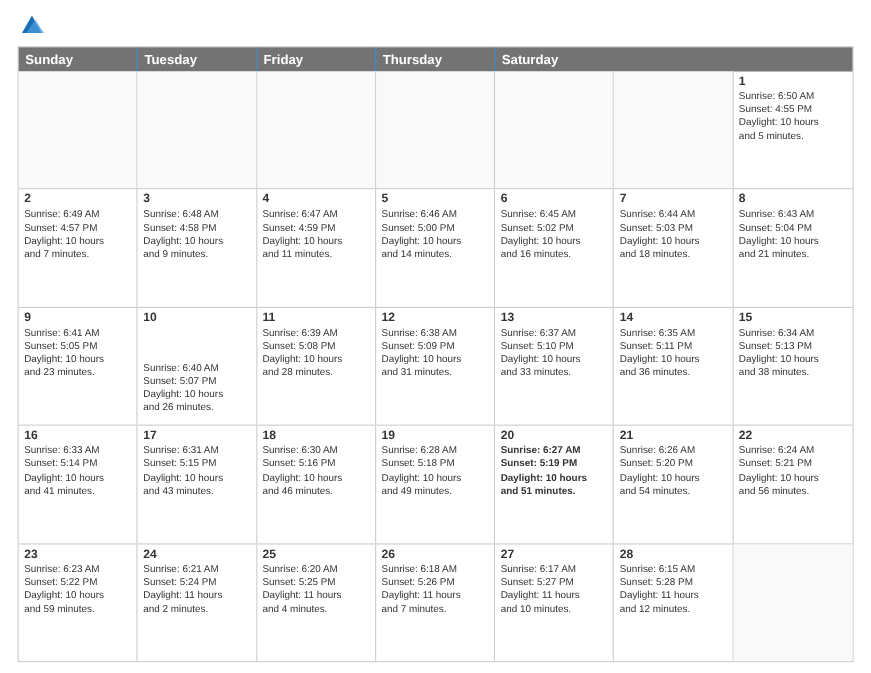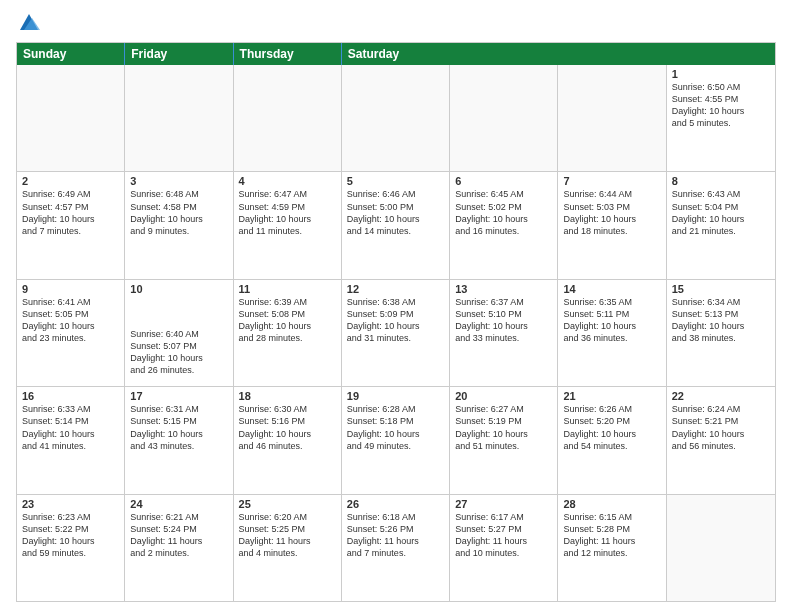--- a/index.html
+++ b/index.html
@@ -62,21 +62,21 @@
     }
     .calendar {
       flex: 1;
       display: flex;
       flex-direction: column;
       border: 1px solid #ccc;
     }
     .cal-header {
       display: grid;
       grid-template-columns: repeat(7, 1fr);
-      background: #15803d;
+      background: #737373;
     }
     .cal-header-cell {
       padding: 4px 6px;
       color: #fff;
       font-size: 12px;
       font-weight: bold;
       border-right: 1px solid #3a8ed5;
     }
     .cal-header-cell:last-child { border-right: none; }
     .cal-body {
@@ -130,20 +130,21 @@
     </div>
     <div class="title-area">
       <div class="month-title"></div>
       <div class="location"></div>
     </div>
   </div>
 
   <div class="calendar">
     <div class="cal-header" id="cal-header">
         <div class="cal-header-cell">Sunday</div>
+        <div class="cal-header-cell">Tuesday</div>
         <div class="cal-header-cell">Friday</div>
         <div class="cal-header-cell">Thursday</div>
         <div class="cal-header-cell">Saturday</div>
       </div>
     <div class="cal-body" id="cal-body">
         <div class="cal-row">
           <div class="cal-cell empty"></div>
           <div class="cal-cell empty"></div>
           <div class="cal-cell empty"></div>
           <div class="cal-cell empty"></div>
@@ -283,21 +284,21 @@
           </div>
           <div class="cal-cell">
             <div class="day-num">19</div>
             <div class="cell-info" style="white-space: pre-line;">Sunrise: 6:28 AM
 Sunset: 5:18 PM
 Daylight: 10 hours
 and 49 minutes.</div>
           </div>
           <div class="cal-cell">
             <div class="day-num">20</div>
-            <div class="cell-info" style="white-space: pre-line;">Sunrise: 6:27 AM
+            <div class="cell-info" style="white-space: pre-line; font-weight: bold;">Sunrise: 6:27 AM
 Sunset: 5:19 PM
 Daylight: 10 hours
 and 51 minutes.</div>
           </div>
           <div class="cal-cell">
             <div class="day-num">21</div>
             <div class="cell-info" style="white-space: pre-line;">Sunrise: 6:26 AM
 Sunset: 5:20 PM
 Daylight: 10 hours
 and 54 minutes.</div>

